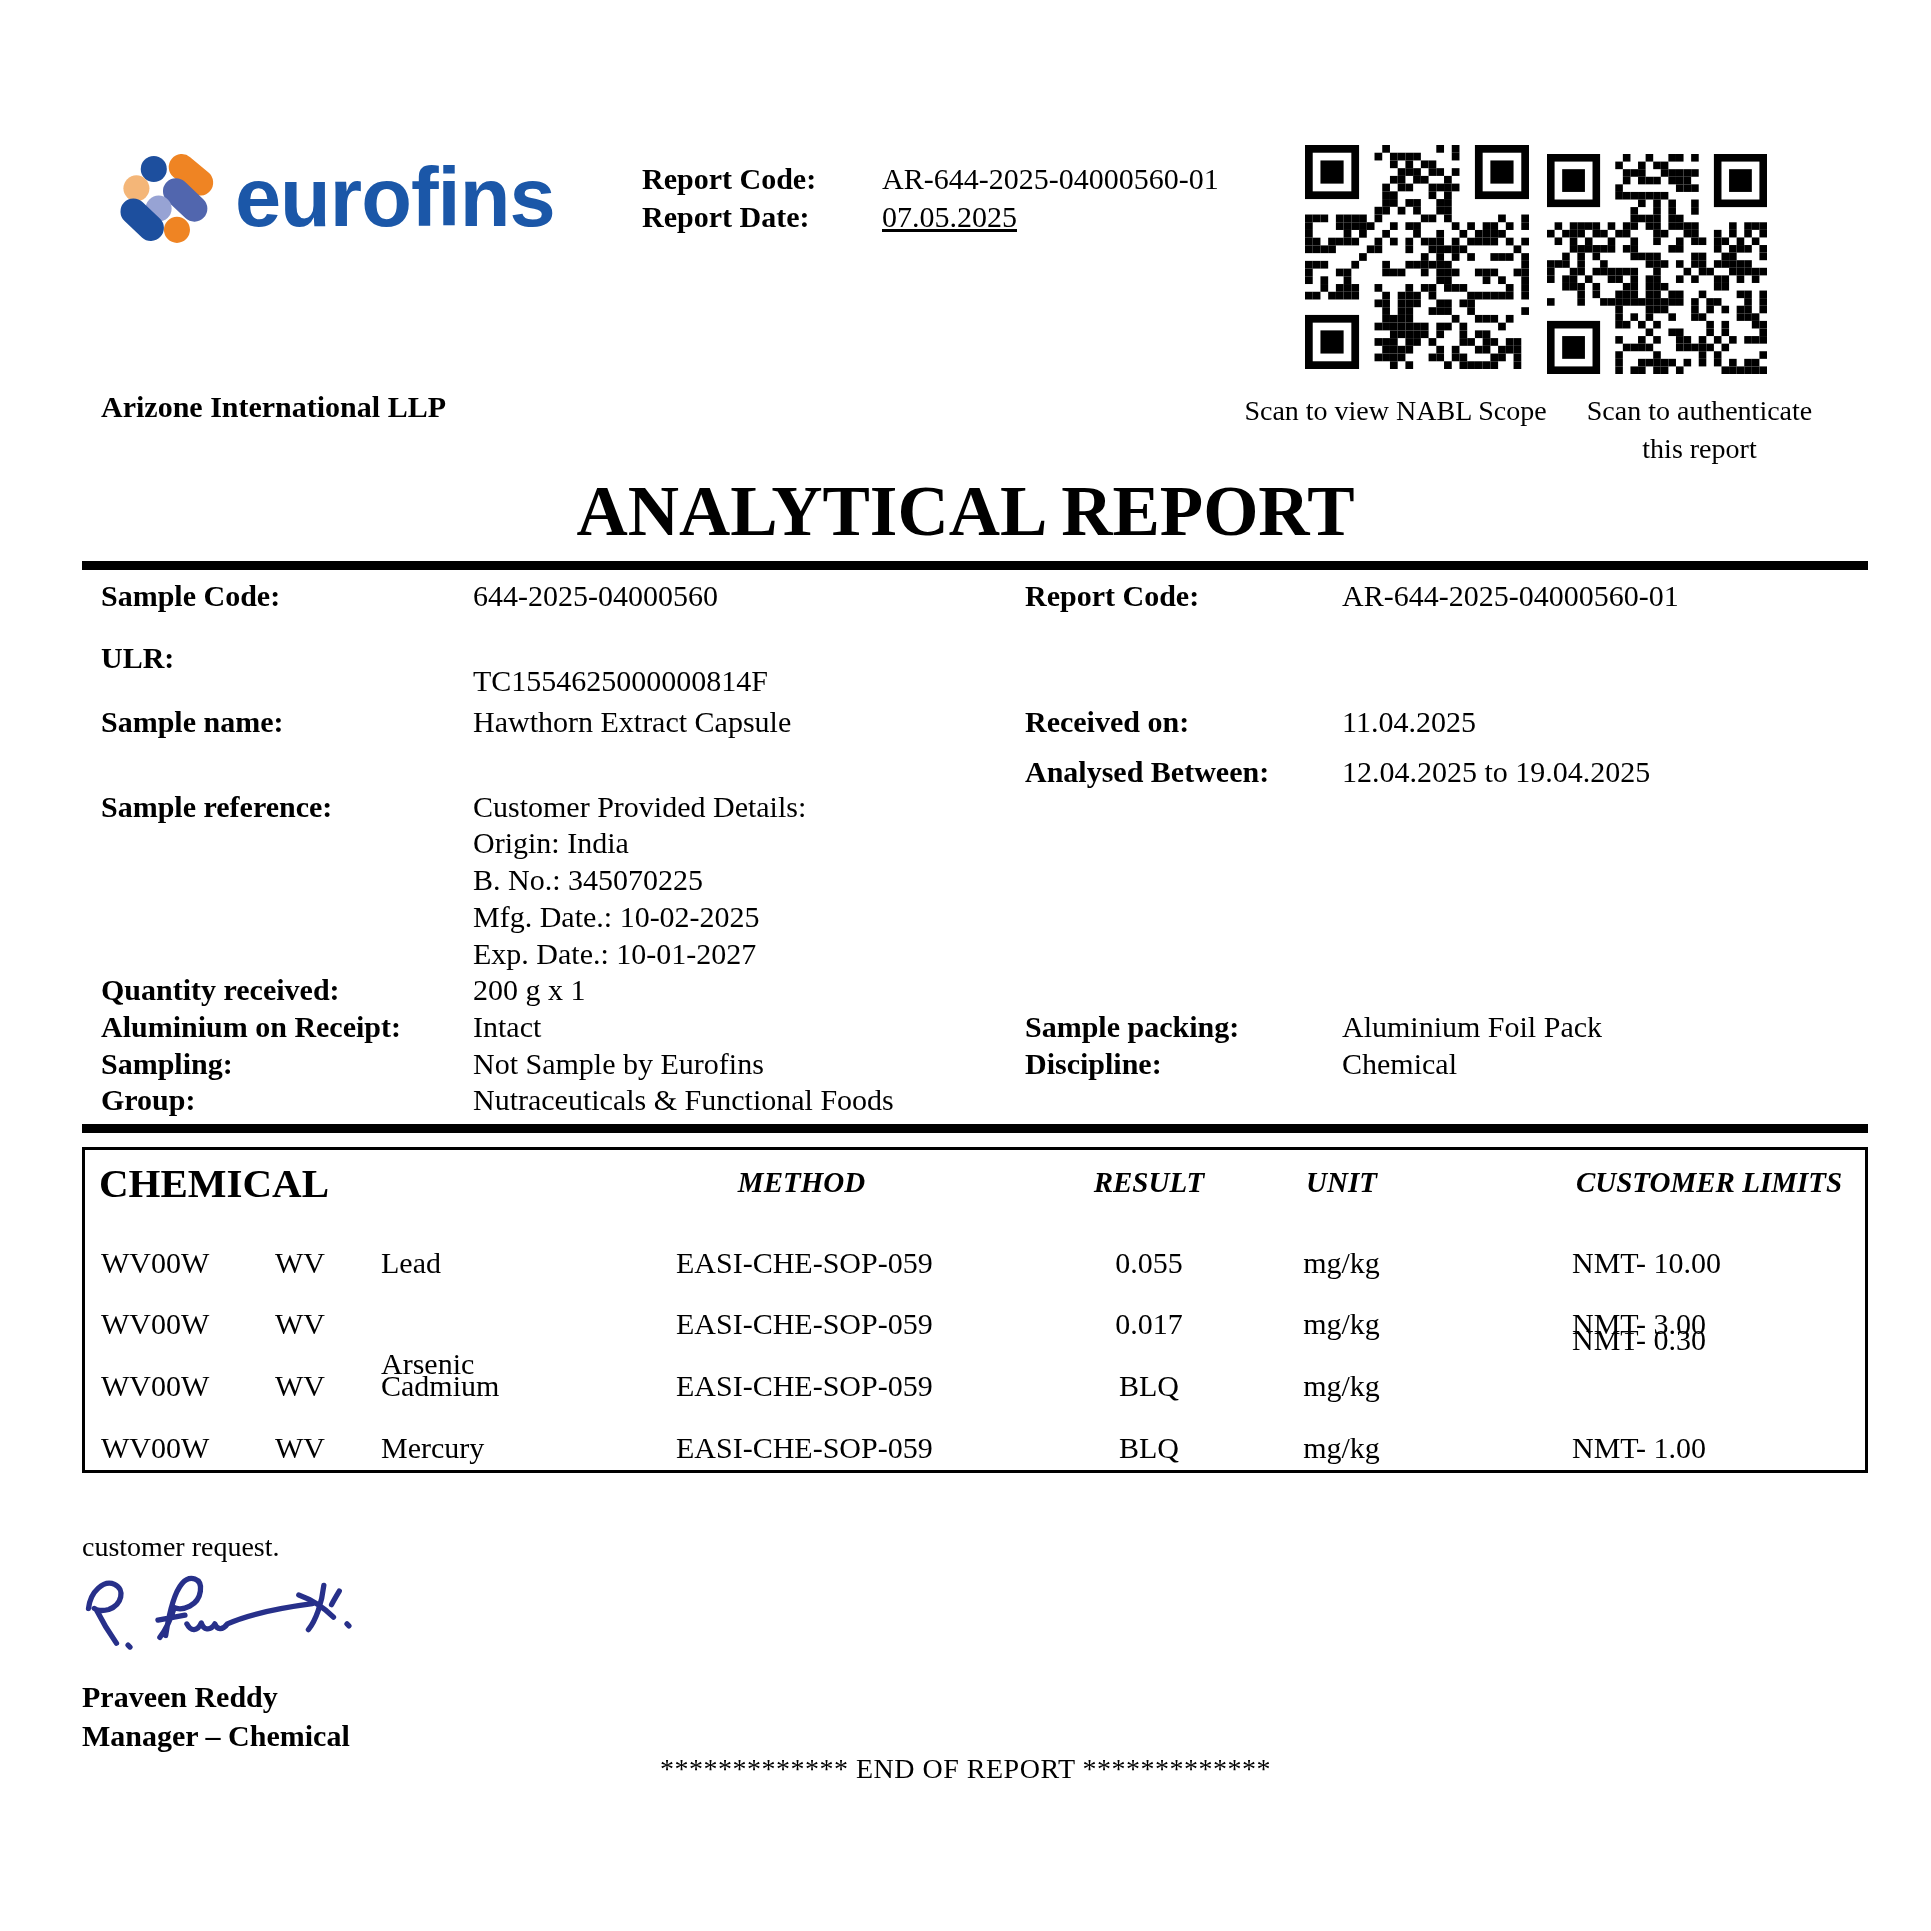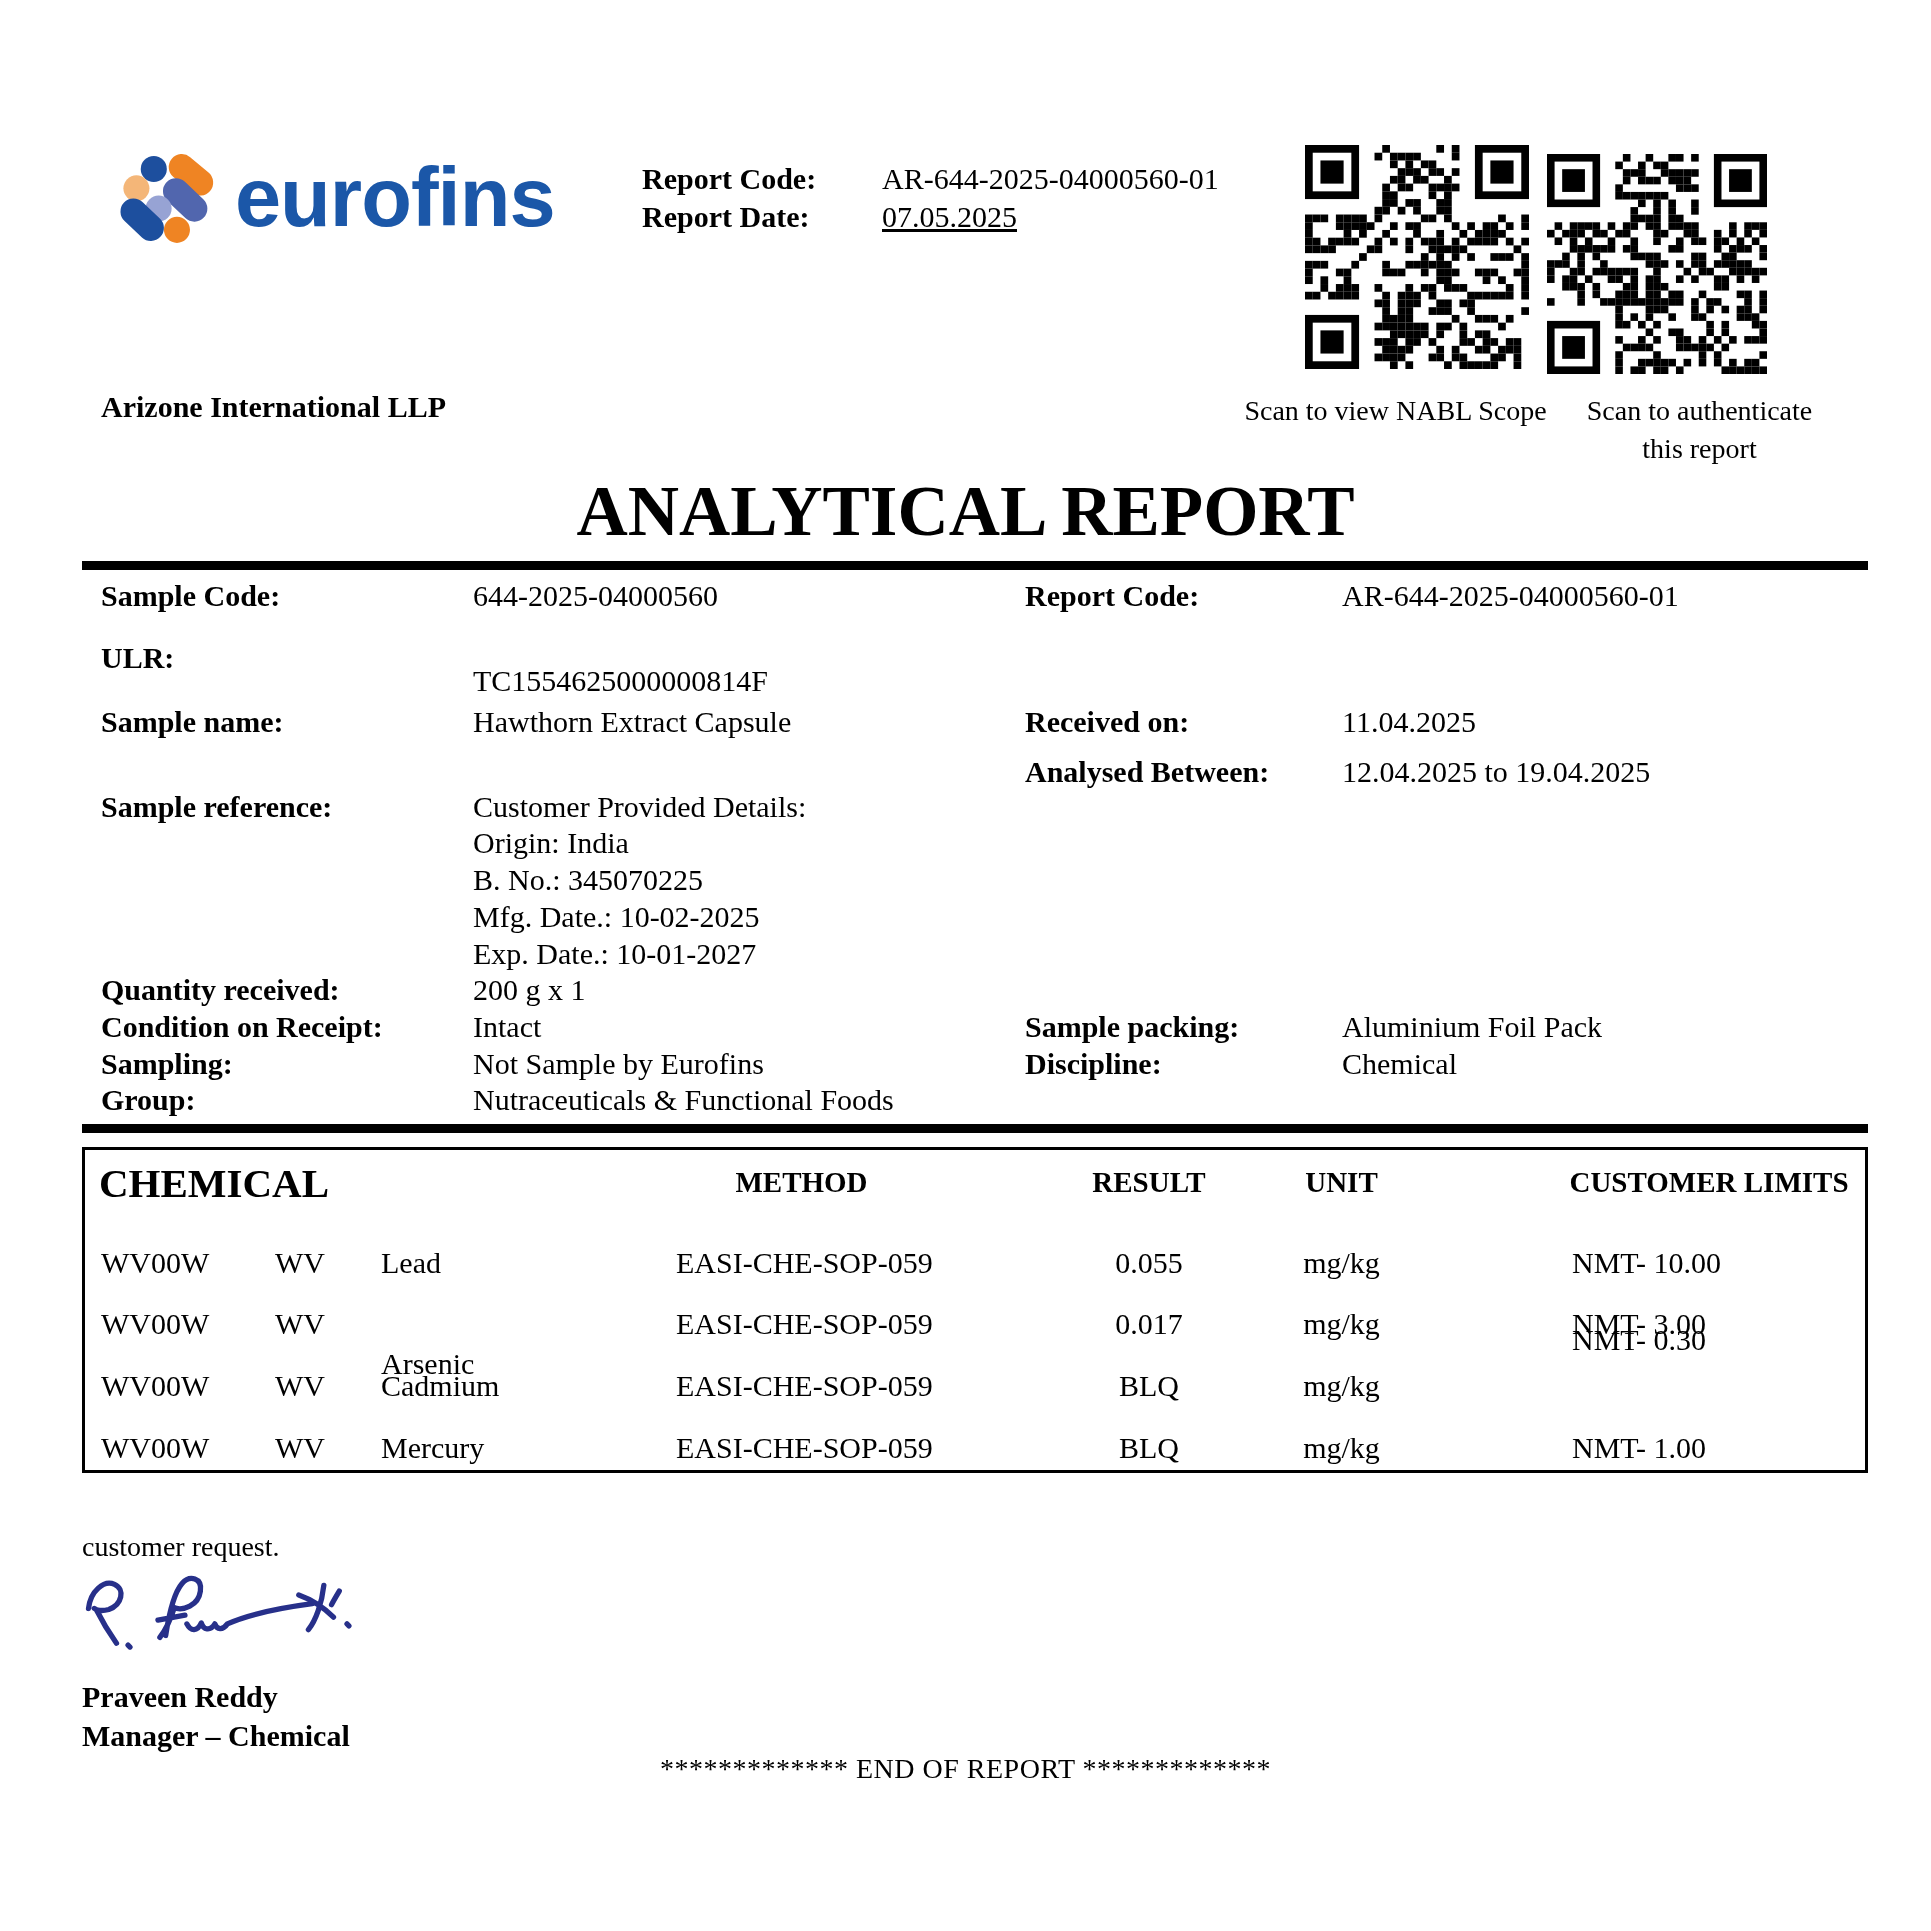--- a/index.html
+++ b/index.html
@@ -16,21 +16,21 @@
   .title{
     left:0;top:471px;width:1931px;text-align:center;
     font-size:71px;font-weight:bold;letter-spacing:0px;white-space:nowrap;
   }
   .rule{left:82px;width:1786px;height:8.7px;background:#000;}
   .tablebox{
     left:82px;top:1147px;width:1786px;height:326px;
     border:3.9px solid #000;box-sizing:border-box;background:#fff;
   }
   .section-title{font-size:41px;font-weight:bold;white-space:nowrap;}
-  .colhead{font-size:29px;font-weight:bold;text-align:center;white-space:nowrap;}
+  .colhead{font-size:29px;font-weight:bold;font-style:italic;text-align:center;white-space:nowrap;}
   .cell{font-size:30px;white-space:nowrap;}
   .ctr{text-align:center;}
   .qr{background:#fff;}
   .qrcap{font-size:28px;text-align:center;line-height:1.35;}
   .note{font-size:28px;white-space:nowrap;}
   .endline{left:0;top:1753px;width:1931px;text-align:center;font-size:28px;letter-spacing:0.5px;}
   .logo-text{font-family:"Liberation Sans",sans-serif;font-weight:600;letter-spacing:-1px;}
 </style>
 </head>
 <body>
@@ -680,21 +680,21 @@
   <div class="abs lbl" style="left:101px;top:790px;">Sample reference:</div>
   <div class="abs val" style="left:473px;top:790px;">Customer Provided Details:</div>
   <div class="abs val" style="left:473px;top:826px;">Origin: India</div>
   <div class="abs val" style="left:473px;top:863px;">B. No.: 345070225</div>
   <div class="abs val" style="left:473px;top:900px;">Mfg. Date.: 10-02-2025</div>
   <div class="abs val" style="left:473px;top:937px;">Exp. Date.: 10-01-2027</div>
 
   <div class="abs lbl" style="left:101px;top:973px;">Quantity received:</div>
   <div class="abs val" style="left:473px;top:973px;">200 g x 1</div>
 
-  <div class="abs lbl" style="left:101px;top:1010px;">Condition on Receipt:</div>
+  <div class="abs lbl" style="left:101px;top:1010px;">Aluminium on Receipt:</div>
   <div class="abs val" style="left:473px;top:1010px;">Intact</div>
 
   <div class="abs lbl" style="left:101px;top:1047px;">Sampling:</div>
   <div class="abs val" style="left:473px;top:1047px;">Not Sample by Eurofins</div>
 
   <div class="abs lbl" style="left:101px;top:1083px;">Group:</div>
   <div class="abs val" style="left:473px;top:1083px;">Nutraceuticals &amp; Functional Foods</div>
 
   <div class="abs lbl" style="left:1025px;top:579px;">Report Code:</div>
   <div class="abs val" style="left:1342px;top:579px;">AR-644-2025-04000560-01</div>

